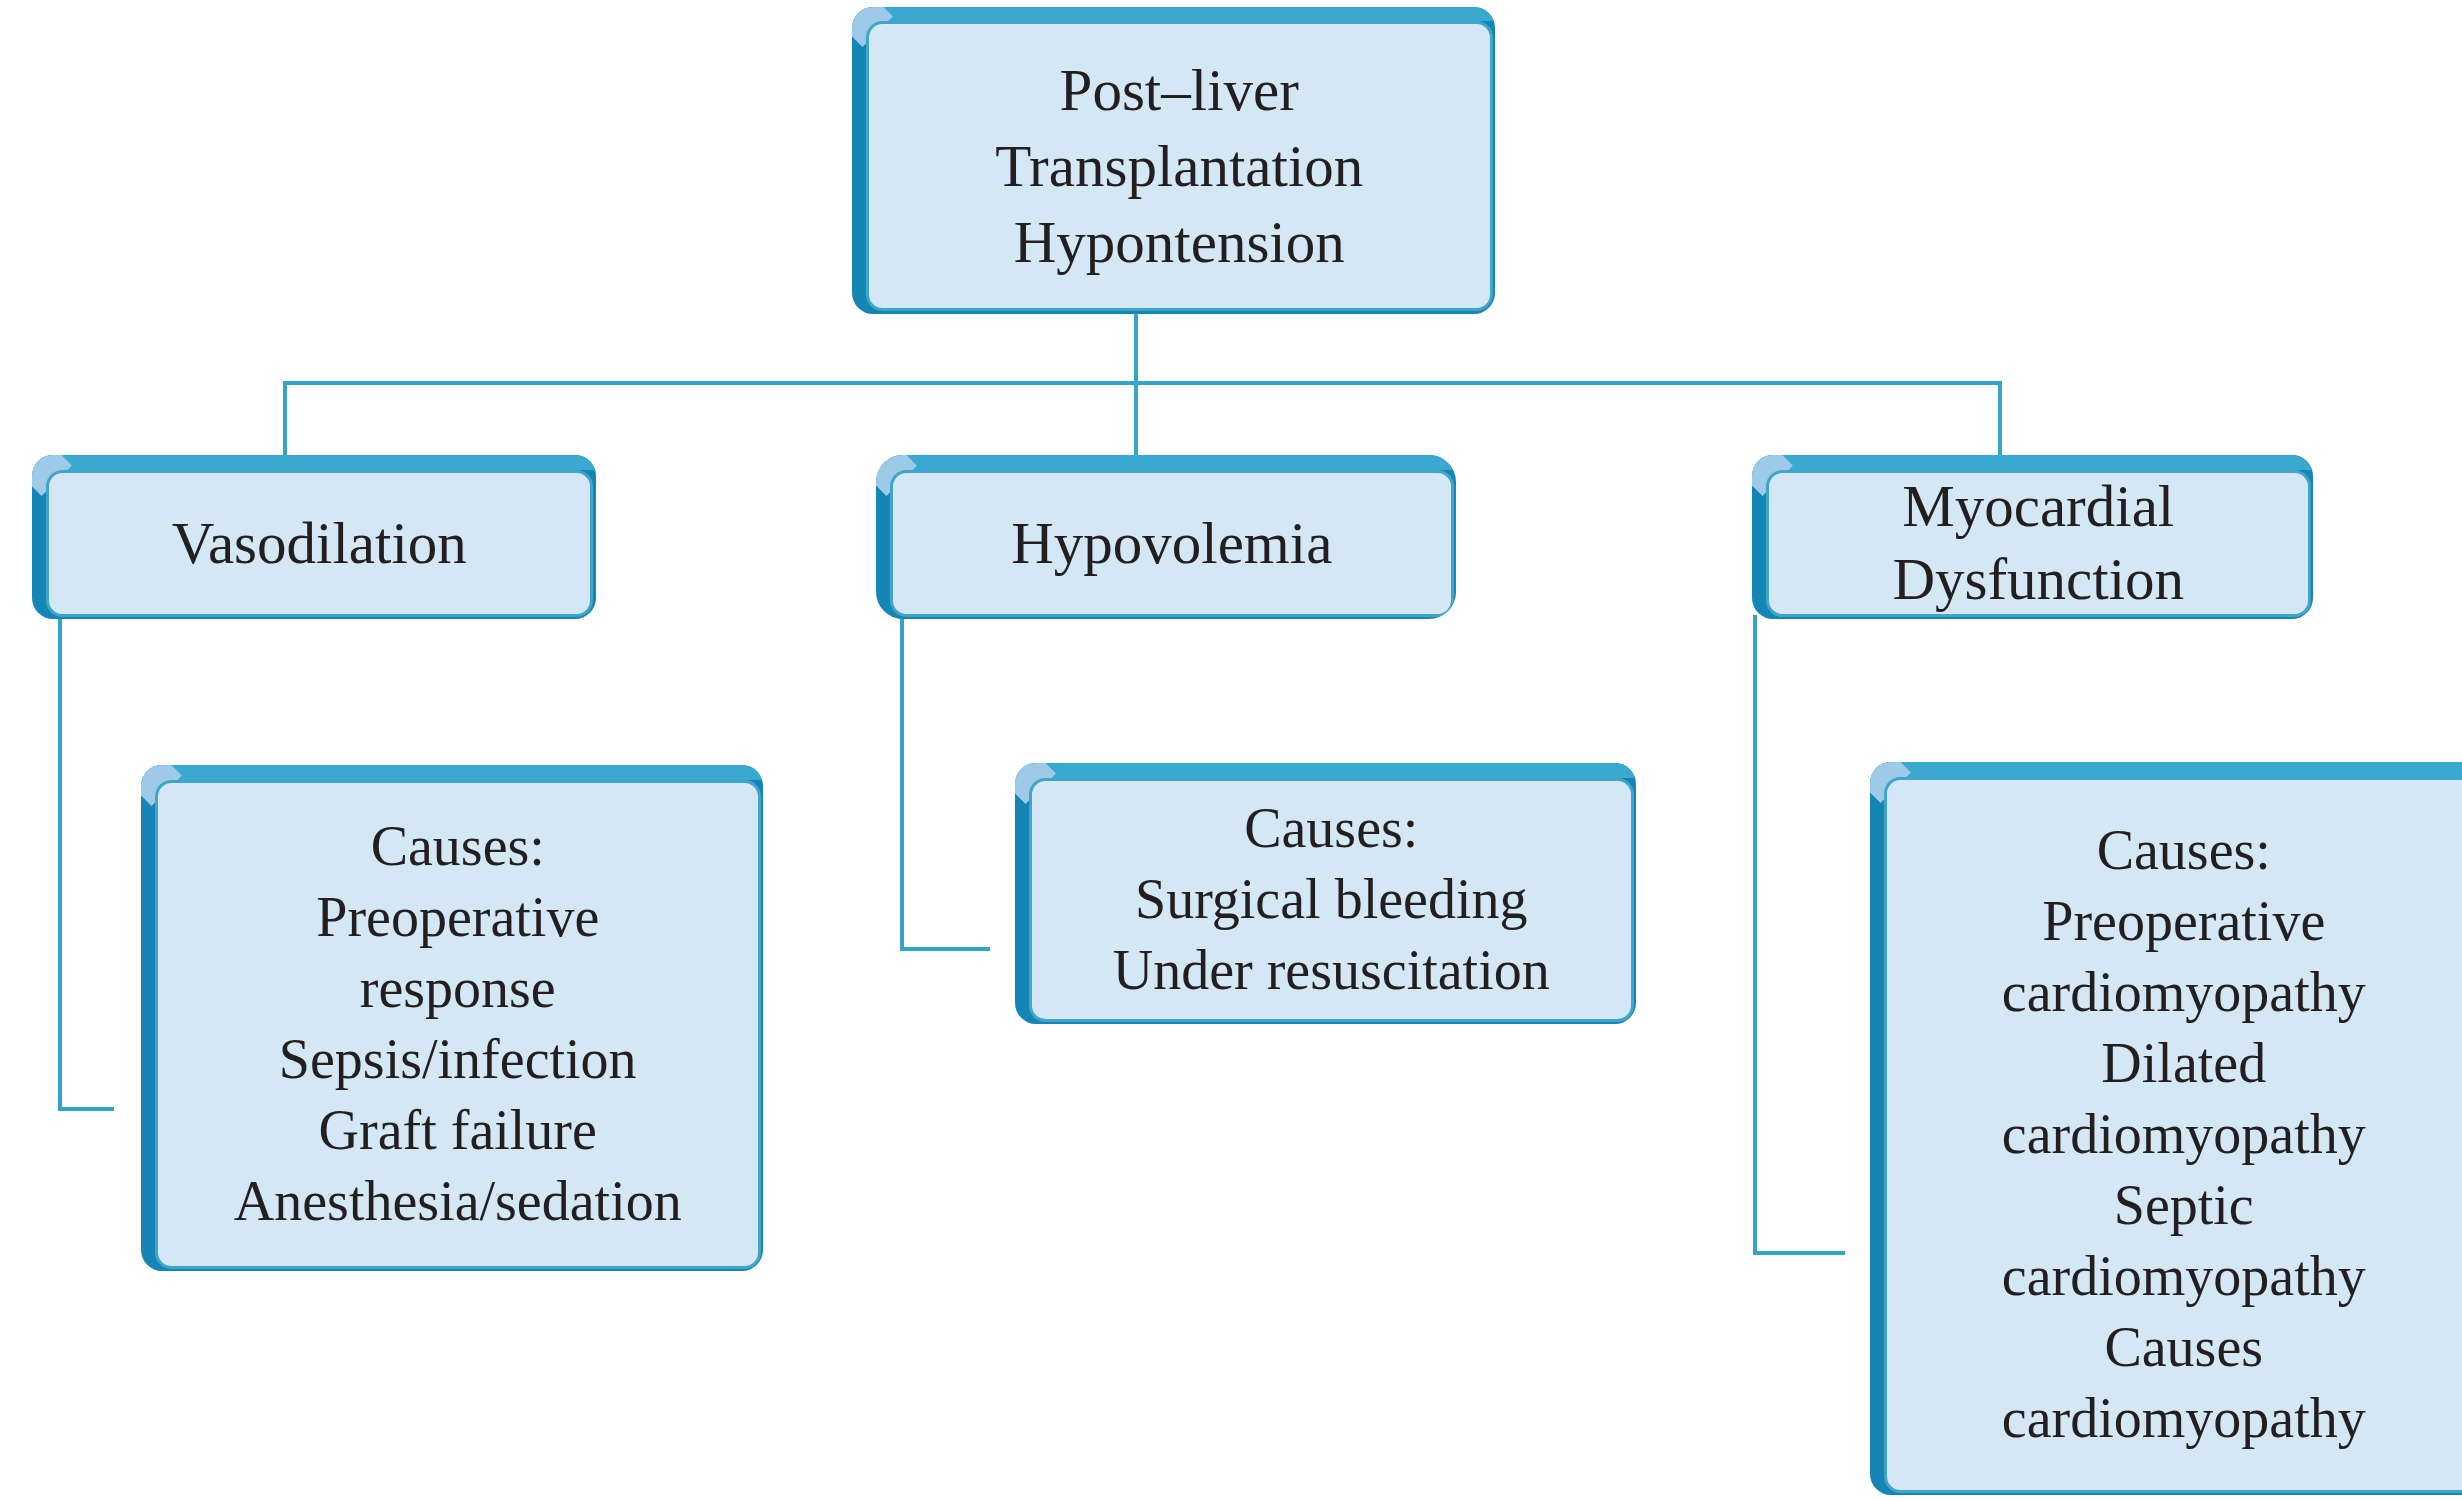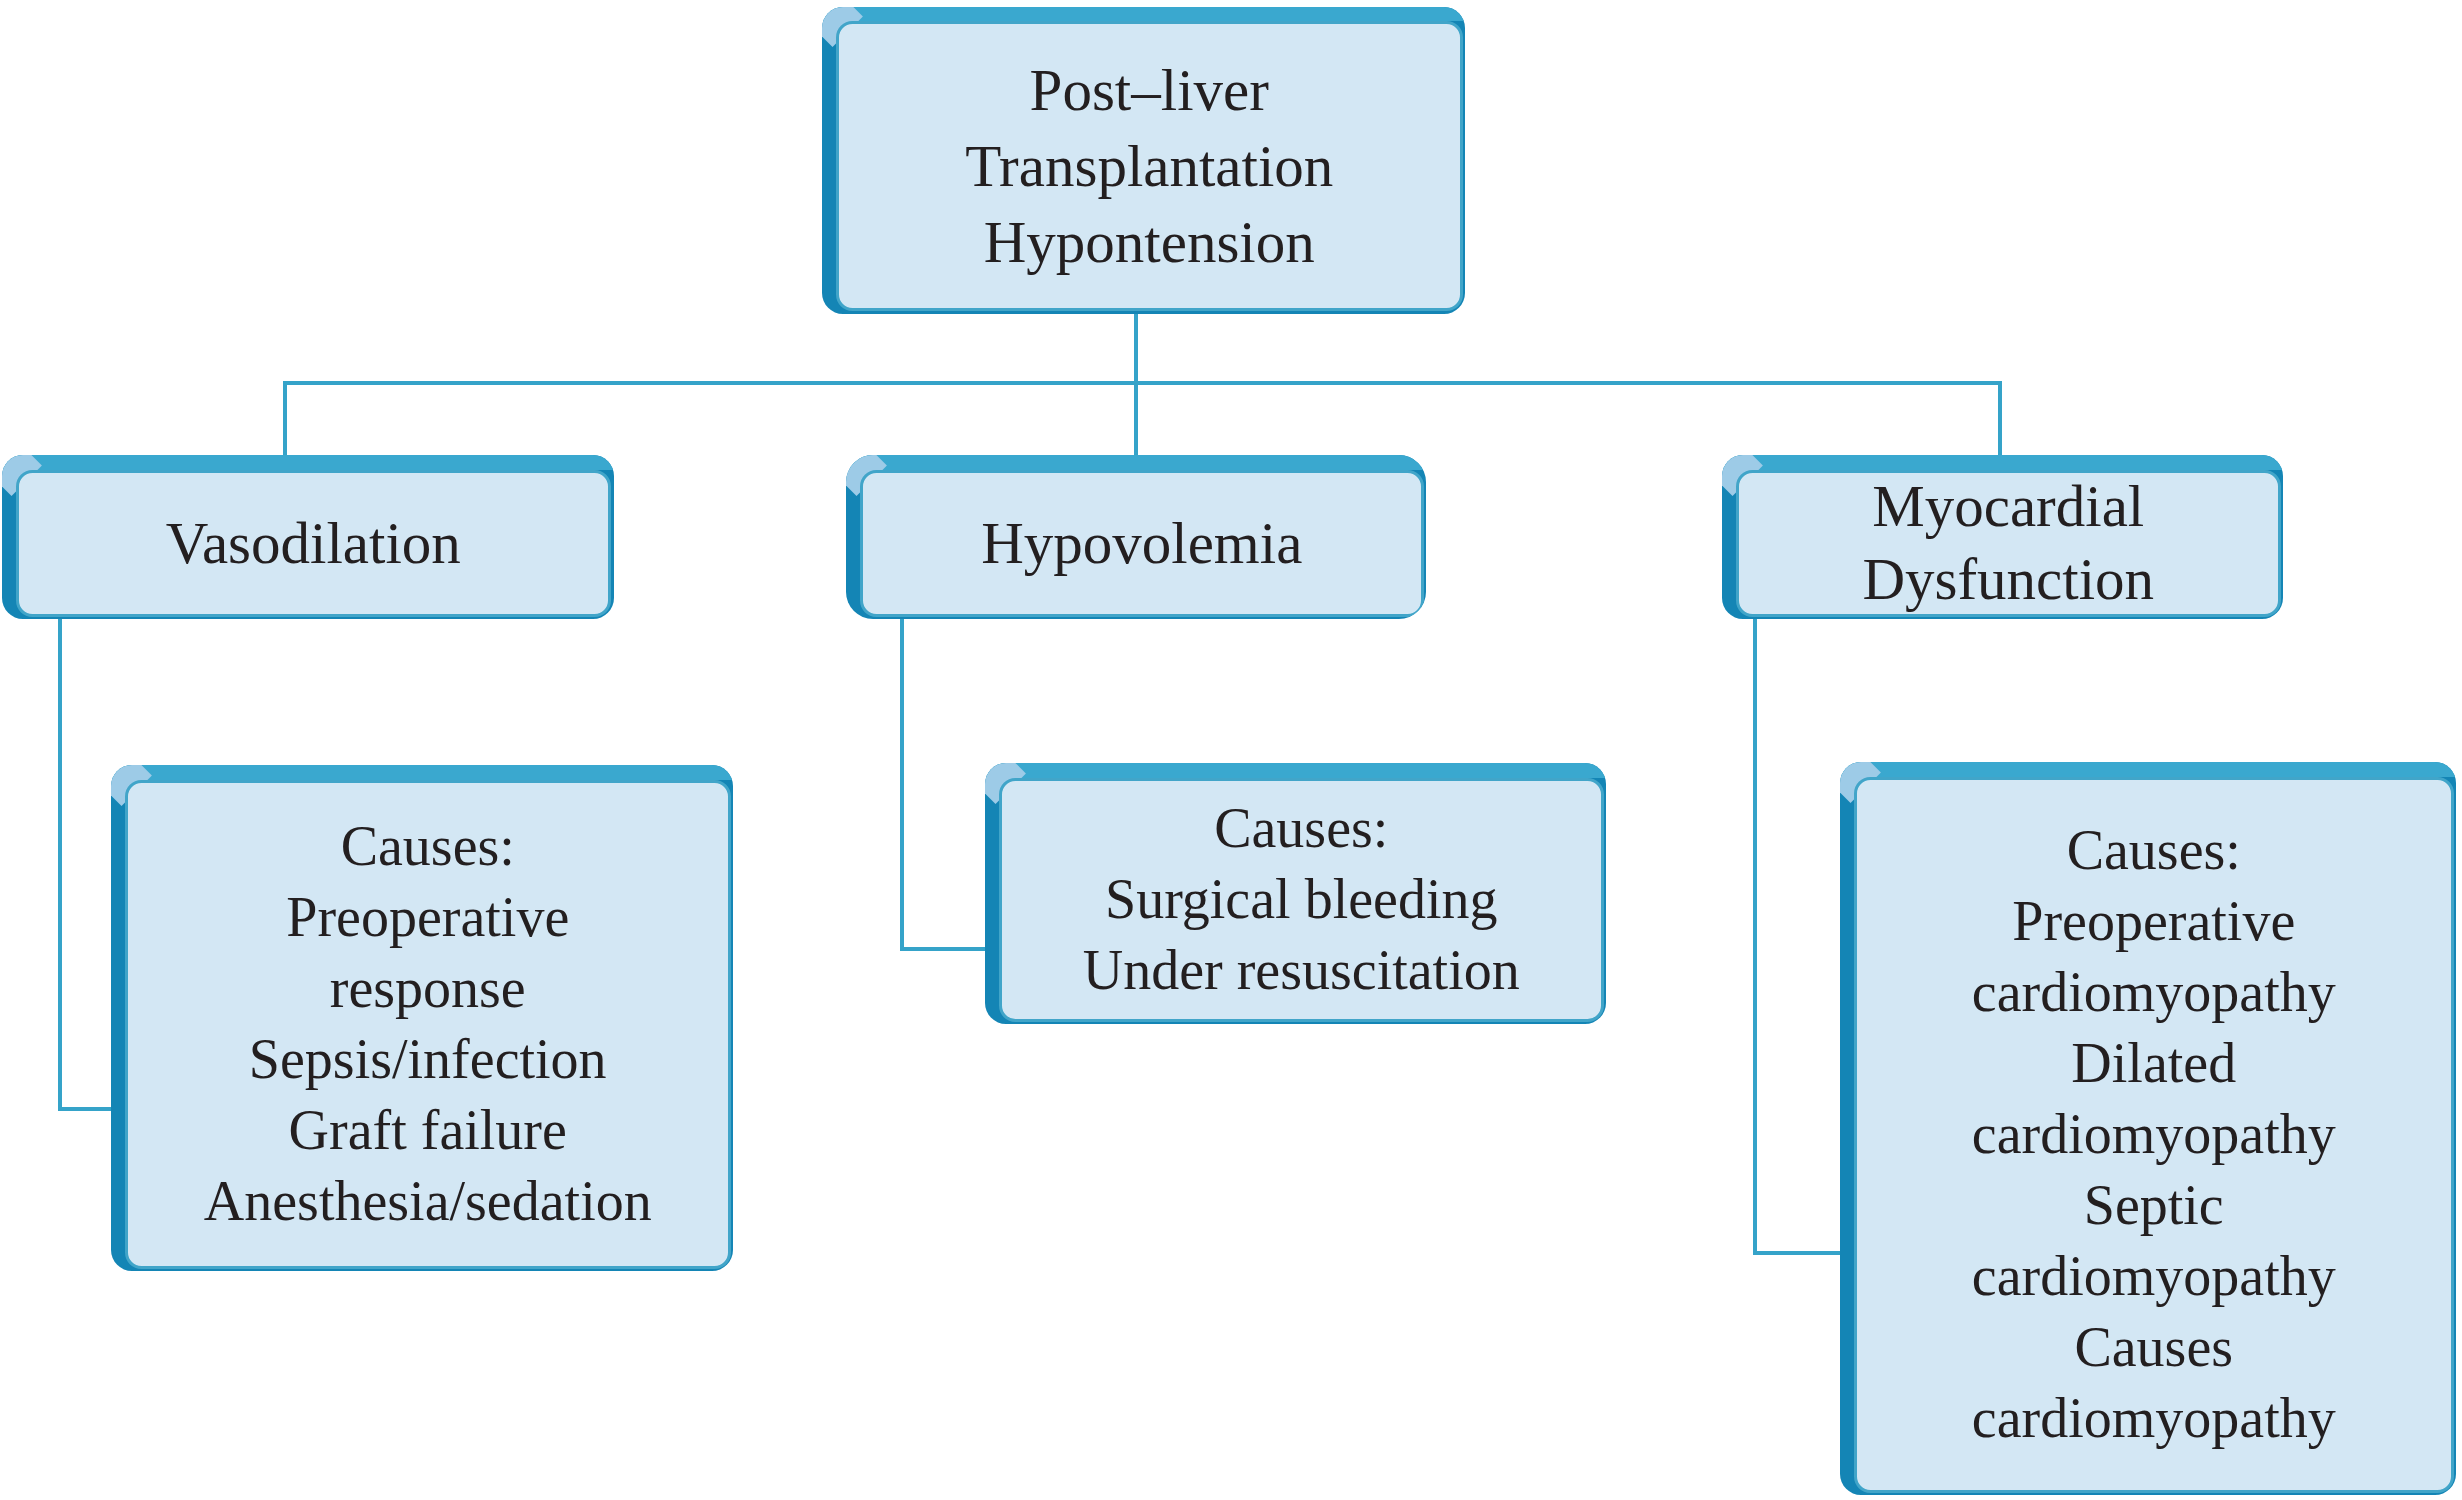--- a/index.html
+++ b/index.html
@@ -24,20 +24,21 @@
     z-index: 0;
   }
 
   
   .node {
     position: absolute;
     background: var(--box-left-edge, #1485b5);
     border-radius: 21px;
     overflow: hidden;
     z-index: 1;
+    margin-left: 30px;
   }
   .edge-top {
     position: absolute;
     left: 0; right: 0; top: 0;
     height: 14.8px;
     background: var(--box-top-edge, #3aa8cf);
   }
   .bevel {
     position: absolute;
     left: -11.5px; top: -11.5px;
@@ -59,21 +60,21 @@
     text-align: center;
   }
   .ln { display: block; }
 
   .title-text .ln   { font-size: 59px; line-height: 76px; }
   .branch-text .ln  { font-size: 59px; line-height: 73px; }
   .causes-text .ln  { font-size: 56px; line-height: 71px; }
 
   
   #root-node         { left: 822px; top: 6.6px;   width: 643px; height: 307px; }
-  #vasodilation-node { left: 1.6px;    top: 455px; width: 612px; height: 164px; }
+  #vasodilation-node { left: 1.6px;    top: 455px; width: 564px; height: 164px; }
   #hypovolemia-node  { left: 846px; top: 455px; width: 580px; height: 164px; border-radius: 27px; }
   #myocardial-node   { left: 1722px; top: 455px; width: 561px; height: 164px; }
   #vaso-causes-node  { left: 111px;  top: 765px; width: 622px; height: 506px; }
   #hypo-causes-node  { left: 985px; top: 763px; width: 621px; height: 261px; }
   #myo-causes-node   { left: 1840px; top: 762px; width: 616px; height: 733px; }
 
   
   #conn-root-stem    { left: 1134px; top: 310px;  width: 4.1px;    height: 74px;  }
   #conn-rail         { left: 283px;  top: 381px;  width: 1719px; height: 4.1px;   }
   #conn-drop-left    { left: 283px;  top: 381px;  width: 4.1px;    height: 78px;  }

